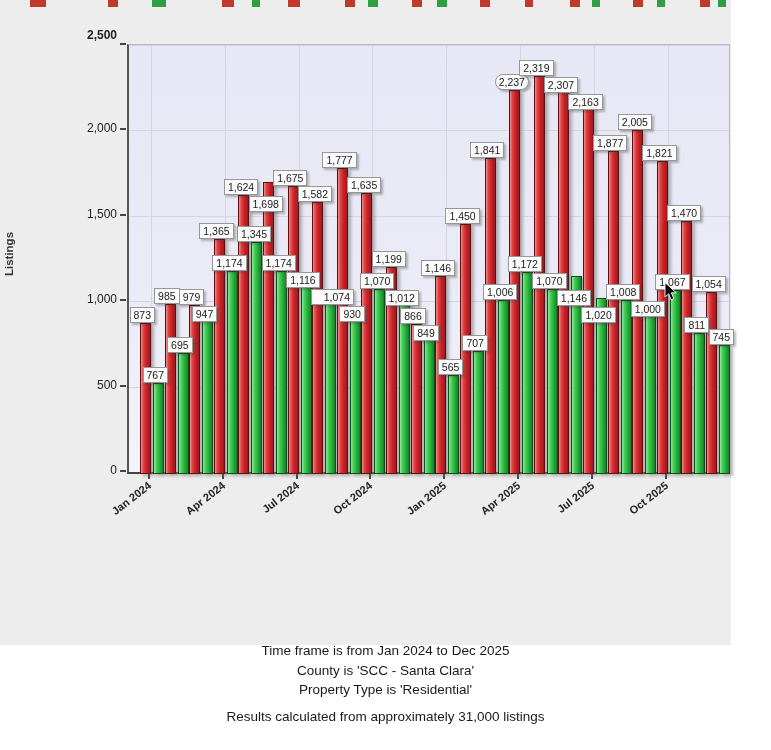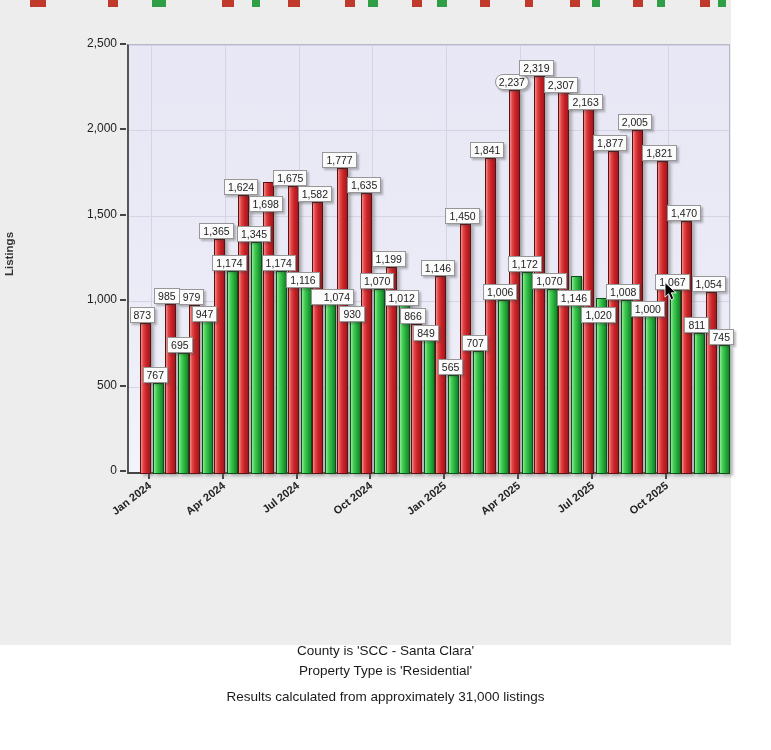--- a/index.html
+++ b/index.html
@@ -70,21 +70,21 @@
         <div class="ytick-label" style="left: 57px; top: 463px;">0</div>
         <div class="ytick-mark" style="left: 120px; top: 384.6px;"></div>
         <div class="ytick-label" style="left: 57px; top: 377.6px;">500</div>
         <div class="ytick-mark" style="left: 120px; top: 299.2px;"></div>
         <div class="ytick-label" style="left: 57px; top: 292.2px;">1,000</div>
         <div class="ytick-mark" style="left: 120px; top: 213.8px;"></div>
         <div class="ytick-label" style="left: 57px; top: 206.8px;">1,500</div>
         <div class="ytick-mark" style="left: 120px; top: 128.4px;"></div>
         <div class="ytick-label" style="left: 57px; top: 121.4px;">2,000</div>
         <div class="ytick-mark" style="left: 120px; top: 43px;"></div>
-        <div class="ytick-label" style="left: 57px; top: 36px;">2,500</div>
+        <div class="ytick-label" style="left: 57px; top: 28px; font-weight: bold;">2,500</div>
       </div>
     <div class="plot" id="plot">
         <div class="hgrid" style="top: 341.6px;"></div>
         <div class="hgrid" style="top: 256.2px;"></div>
         <div class="hgrid" style="top: 170.8px;"></div>
         <div class="hgrid" style="top: 85.4px;"></div>
         <div class="hgrid" style="top: 0px;"></div>
         <div class="vgrid" style="left: 22px;"></div>
         <div class="vgrid" style="left: 95.83px;"></div>
         <div class="vgrid" style="left: 169.66px;"></div>
@@ -204,20 +204,21 @@
       <div class="vlabel" style="z-index: 51; left: 630.7px; top: 300.834px;">1,000</div>
       <div class="vlabel" style="z-index: 52; left: 642.31px; top: 144.973px;">1,821</div>
       <div class="vlabel" style="z-index: 53; left: 655.31px; top: 273.756px;">1,067</div>
       <div class="vlabel" style="z-index: 54; left: 666.92px; top: 204.924px;">1,470</div>
       <div class="vlabel" style="z-index: 55; left: 684.42px; top: 317.481px;">811</div>
       <div class="vlabel" style="z-index: 56; left: 691.53px; top: 275.977px;">1,054</div>
       <div class="vlabel" style="z-index: 57; left: 708.53px; top: 328.754px;">745</div>
     </div>
 
   <div class="footer">
+    <div>Time frame is from Jan 2024 to Dec 2025</div>
     <div>County is 'SCC - Santa Clara'</div>
     <div>Property Type is 'Residential'</div>
     <div class="gap">Results calculated from approximately 31,000 listings</div>
   </div>
 
   <svg class="cursor-svg" id="cursor" width="14" height="20" viewBox="0 0 14 20" style="left: 664px; top: 282px;">
     <path d="M1,0.5 L1,15 L4.6,11.8 L7.1,17.8 L9.8,16.6 L7.3,10.8 L12.2,10.8 Z" fill="#000" stroke="#fff" stroke-width="0.9"></path>
   </svg>
 </div>
 

